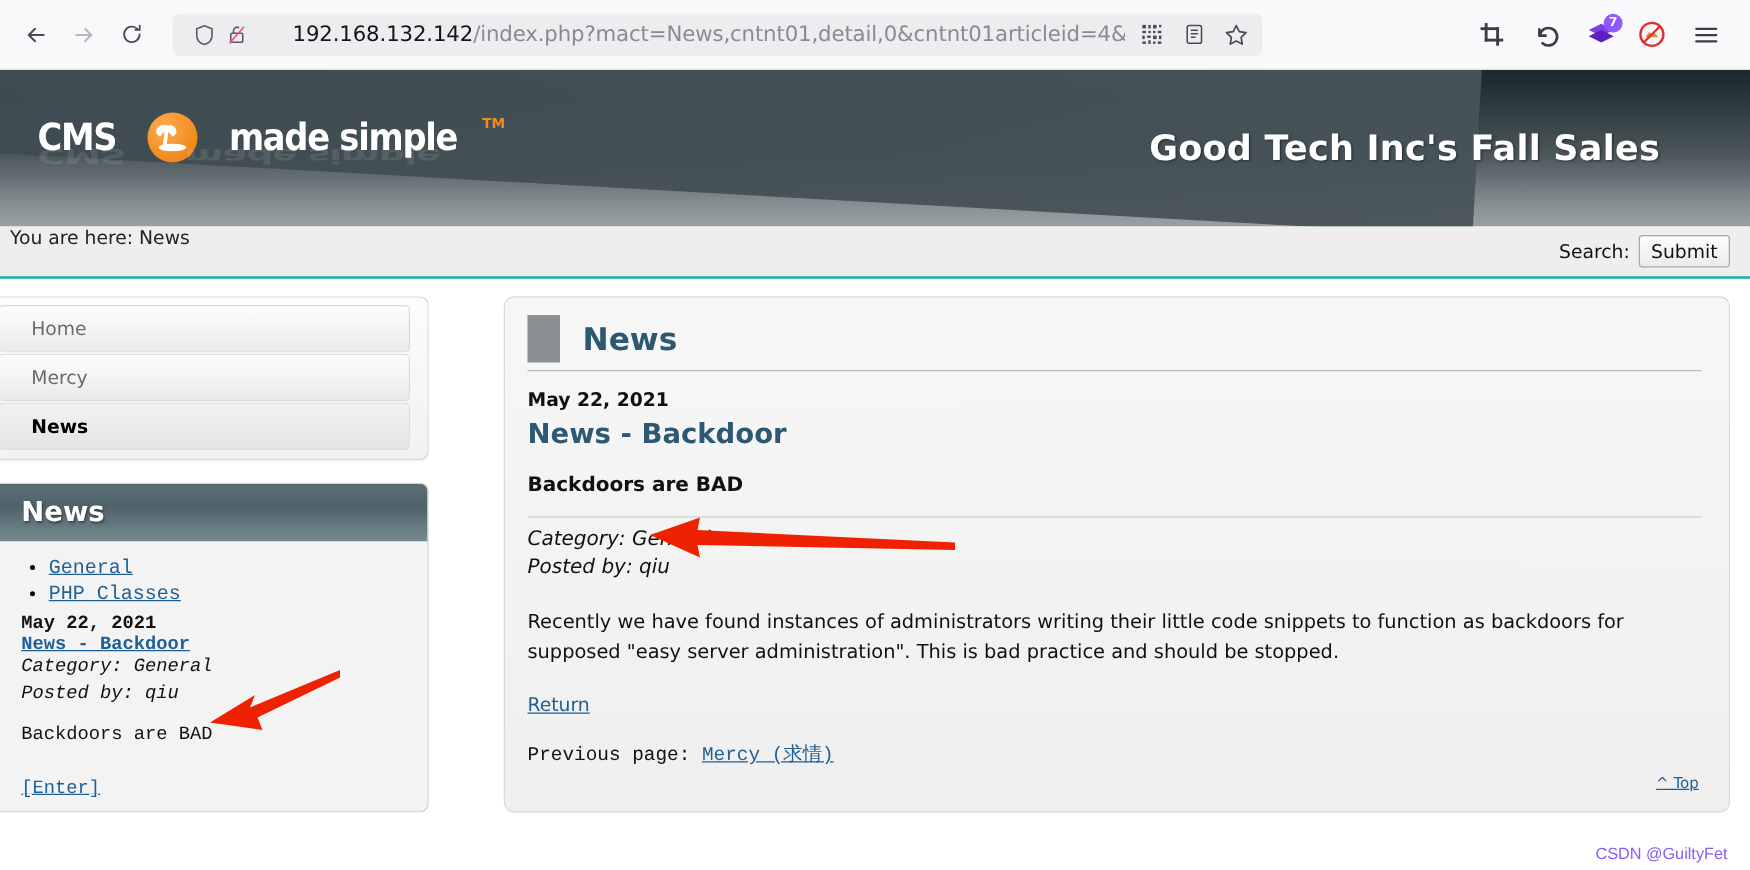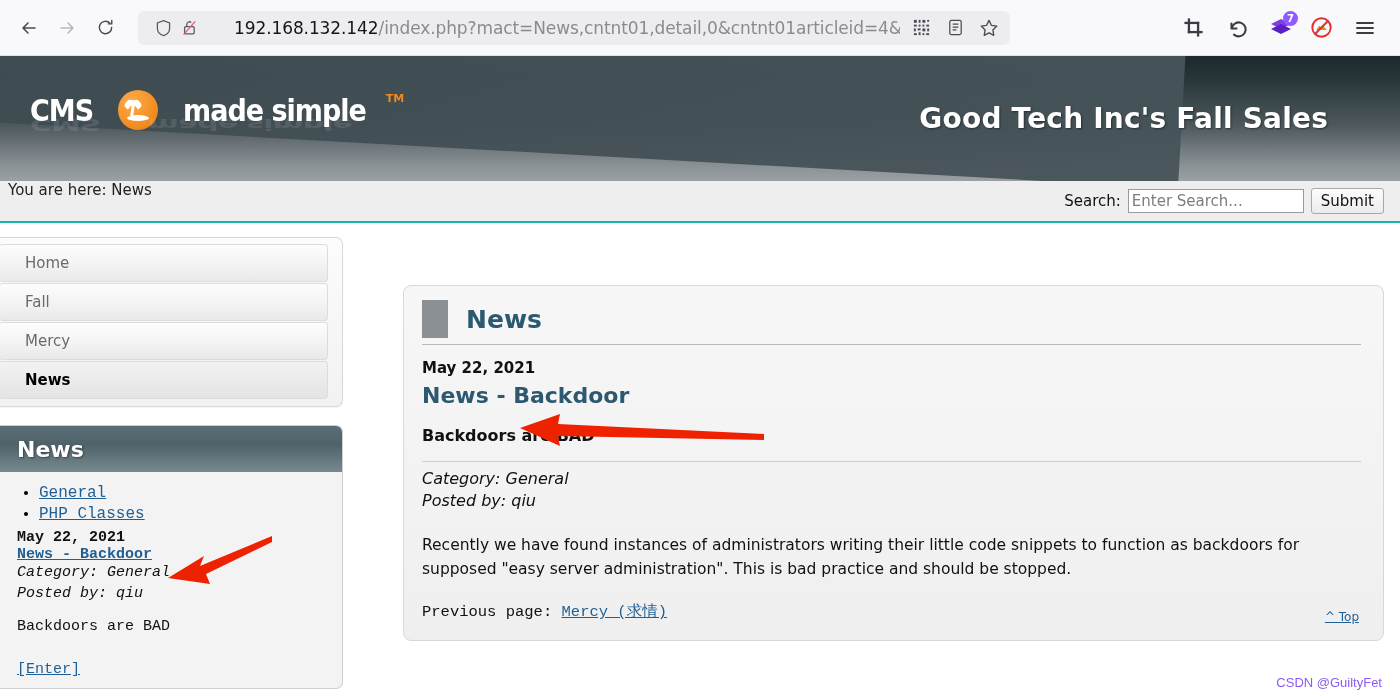--- a/index.html
+++ b/index.html
@@ -163,21 +163,21 @@
     font-size: 15px;
     border: 1px solid #a8a8a8;
     border-radius: 3px;
     background: linear-gradient(to bottom, #fcfcfc, #ececec);
     color: #111;
     font-family: "DejaVu Sans", "Liberation Sans", sans-serif;
     cursor: pointer;
   }
 
   
-  .page { display: flex; padding: 14px 16px 0 0; gap: 0; align-items: center; }
+  .page { display: flex; padding: 14px 16px 0 0; gap: 0; }
   .sidebar { width: 344px; flex: 0 0 auto; margin-left: -1px; }
 
   .panel {
     border: 1px solid #d8d8d8;
     border-radius: 7px;
     background: linear-gradient(to bottom, #fcfcfc, #f2f2f2);
     box-shadow: 0 1px 1px rgba(0,0,0,0.04);
   }
 
   .menu-panel { padding: 6px 14px 6px 0; border-left: none; border-radius: 0 7px 7px 0; }
@@ -417,32 +417,30 @@
   </div>
   <div class="logo-reflection">CMS &nbsp;&nbsp;&nbsp; made simple</div>
 
   <div class="site-title">Good Tech Inc's Fall Sales</div>
 </div>
 
 <div class="strip">
   <span>You are here: News</span>
   <div class="search-area">
     <span class="search-label">Search:</span>
-    <input class="search-input" type="text" placeholder="Enter Search..." style="">
     <button class="submit-btn">Submit</button>
   </div>
 </div>
 
 <div class="page">
 
   <div class="sidebar">
 
     <div class="panel menu-panel">
       <div class="menu-item">Home</div>
-      <div class="menu-item">Fall</div>
       <div class="menu-item">Mercy</div>
       <div class="menu-item active">News</div>
     </div>
 
     <div class="news-panel">
       <div class="news-panel-head">News</div>
       <div class="news-panel-body">
         <ul>
           <li><a>General</a></li>
           <li><a>PHP Classes</a></li>
@@ -467,20 +465,23 @@
     <div class="art-title">News - Backdoor</div>
     <div class="art-subtitle">Backdoors are BAD</div>
 
     <hr class="art-rule">
 
     <div class="art-meta">Category: General</div>
     <div class="art-meta">Posted by: qiu</div>
 
     <div class="art-body">Recently we have found instances of administrators writing their little code snippets to function as backdoors for supposed "easy server administration". This is bad practice and should be stopped.</div>
 
+    <div class="art-return">
+      <a class="link">Return</a>
+    </div>
 
     <div class="art-prev">
       <span>Previous page:</span>
       <a class="link">Mercy (求情)</a>
     </div>
 
     <div class="top-link">
       <a class="link">^ Top</a>
     </div>
   </div>

